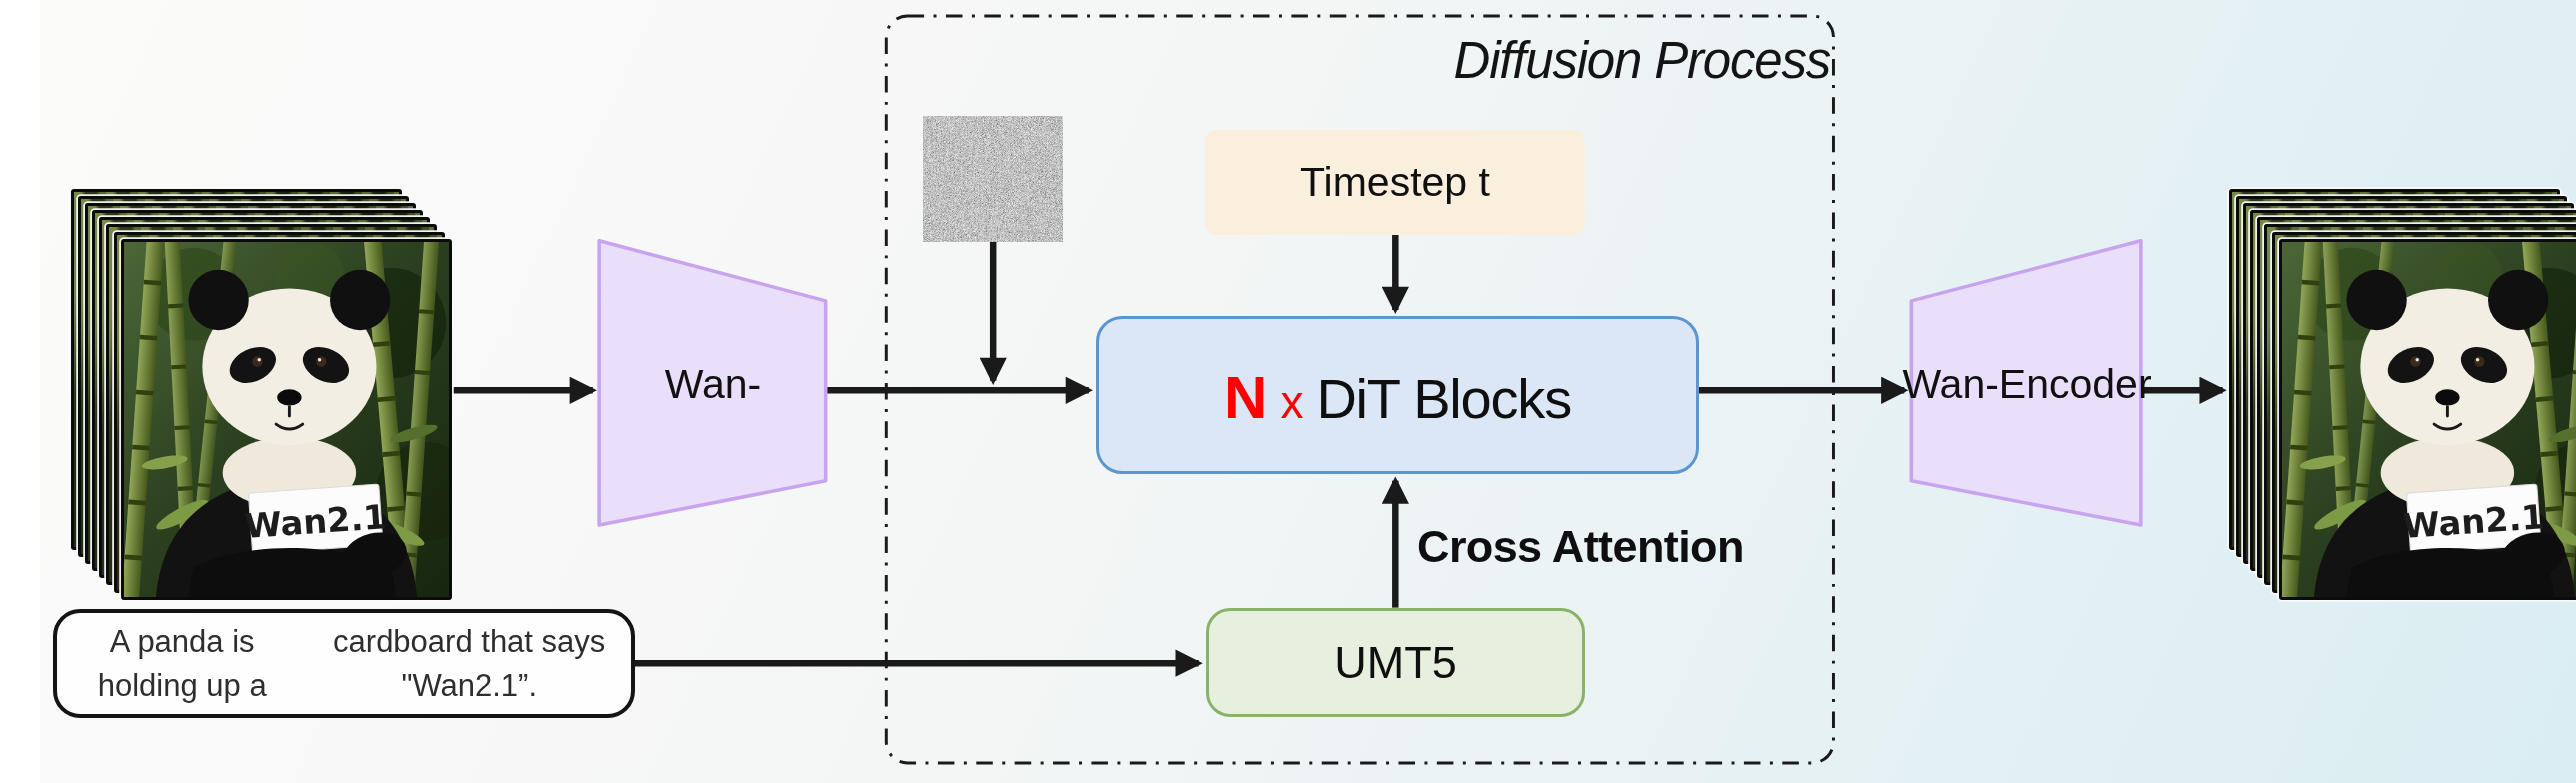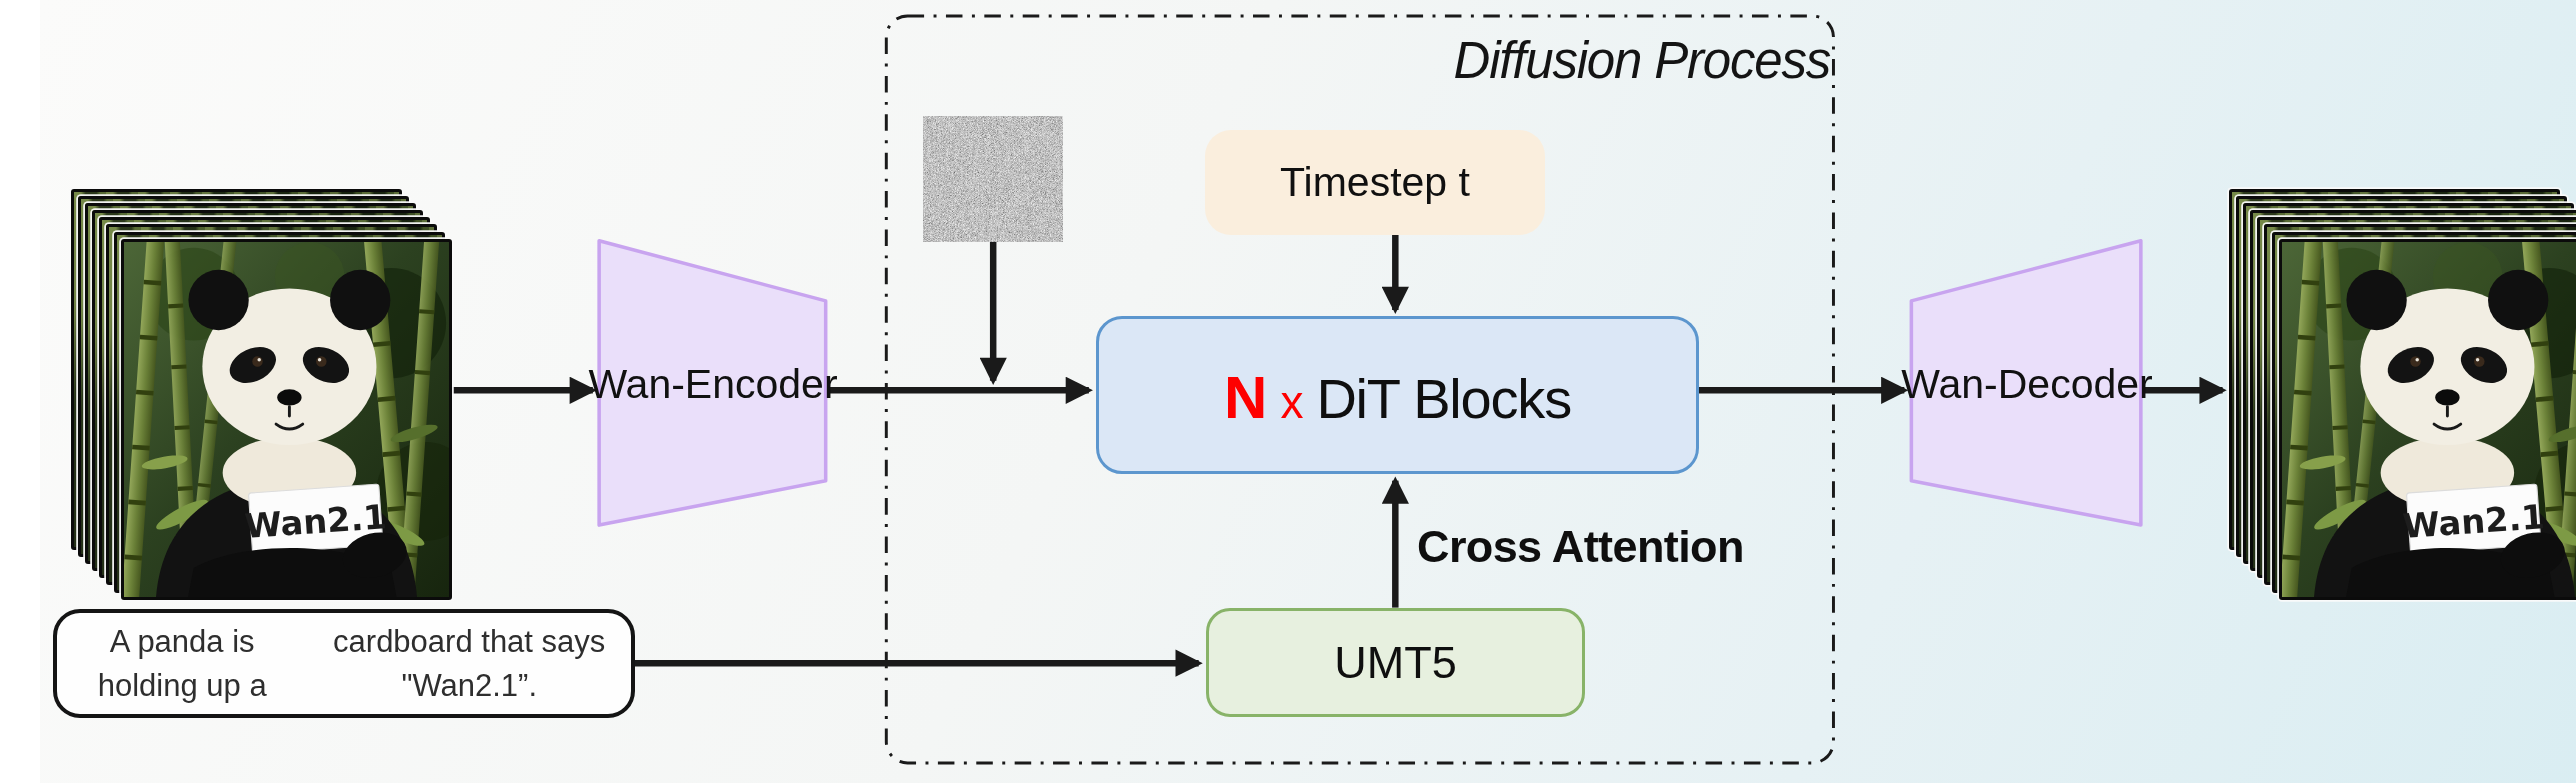--- a/index.html
+++ b/index.html
@@ -10,21 +10,21 @@
     margin-left:40px;
   }
   svg{display:block}
   
   .overlay{position:absolute;left:0;top:0;z-index:1;pointer-events:none;}
   .arrow-line{stroke:var(--arrow,#1a1a1a);stroke-width:11;fill:none;}
   .dashed-rect{fill:none;stroke:var(--dashed-border,#1a1a1a);stroke-width:5;stroke-dasharray:28 16 5 16;}
   #ah path{fill:var(--arrow,#1a1a1a);}
   
   .node{position:absolute;z-index:2;display:flex;align-items:center;justify-content:center;box-sizing:border-box;}
-  .timestep-box{left:1165px;top:130px;width:340px;height:105px;border-radius:26px;background:var(--timestep-fill,#faeedd);font-size:41px;color:#101010;}
+  .timestep-box{left:1165px;top:130px;width:380px;height:105px;border-radius:11px;background:var(--timestep-fill,#faeedd);font-size:41px;color:#101010;}
   .dit-box{left:1056px;top:316px;width:603px;height:158px;border-radius:26px;background:var(--dit-fill,#dbe7f6);border:3.5px solid var(--dit-border,#5c96ce);align-items:baseline;padding-top:44px;}
   .dit-n{font-size:60px;font-weight:bold;color:var(--dit-n-red,#fe0000);}
   .dit-x{font-size:46px;color:var(--dit-n-red,#fe0000);margin:0 13px;}
   .dit-rest{font-size:56px;font-weight:500;color:#0f0f0f;letter-spacing:-1.2px;text-align:right;}
   .umt5-box{left:1166px;top:608px;width:379px;height:109px;border-radius:24px;background:var(--umt5-fill,#e7f0df);border:3px solid var(--umt5-border,#88b368);font-size:45px;font-weight:500;color:#0f0f0f;}
   .prompt-box{left:13px;top:609px;width:582px;height:109px;border-radius:27px;background:#fefefe;border:4.7px solid var(--prompt-border,#141414);flex-direction:row;font-size:31px;line-height:44px;color:#2e2e2e;text-align:center;}
   
   .title-label{position:absolute;left:1358px;top:31px;width:432px;z-index:2;text-align:right;font-size:51px;font-style:italic;letter-spacing:-1.2px;color:#141414;}
   .xattn-label{position:absolute;left:1377px;top:521px;z-index:2;font-size:45px;font-weight:700;color:#0f0f0f;letter-spacing:-0.6px;}
   
@@ -175,21 +175,20 @@
   <div class="node prompt-box">
     <span>A panda is holding up a</span>
     <span>cardboard that says "Wan2.1”.</span>
   </div>
 
   <svg class="vae enc" viewBox="0 0 400 500">
     <polygon class="trap" points="7,8 391,110 391,415 7,490"></polygon>
   </svg>
   <div class="vae-label enc">
     <span>Wan-</span>
-    <span>Encoder</span>
   </div>
 
   <div class="noise">
     <svg width="140" height="126" viewBox="0 0 237 213">
         <rect width="237" height="213" filter="url(#noiseFilter)"></rect>
       </svg>
   </div>
 
   <div class="node timestep-box">
     <span>Timestep t</span>
@@ -205,21 +204,21 @@
 
   <div class="node umt5-box">
     <span>UMT5</span>
   </div>
 
   <svg class="vae dec" viewBox="0 0 400 500">
     <polygon class="trap" points="4,110 393,8 393,490 4,415"></polygon>
   </svg>
   <div class="vae-label dec">
     <span>Wan-</span>
-    <span>Decoder</span>
+    <span>Encoder</span>
   </div>
 
   <div class="stack right">
     <div class="frame f0"></div>
     <div class="frame f1"></div>
     <div class="frame f2"></div>
     <div class="frame f3"></div>
     <div class="frame f4"></div>
     <div class="frame f5"></div>
     <div class="frame f6"></div>

